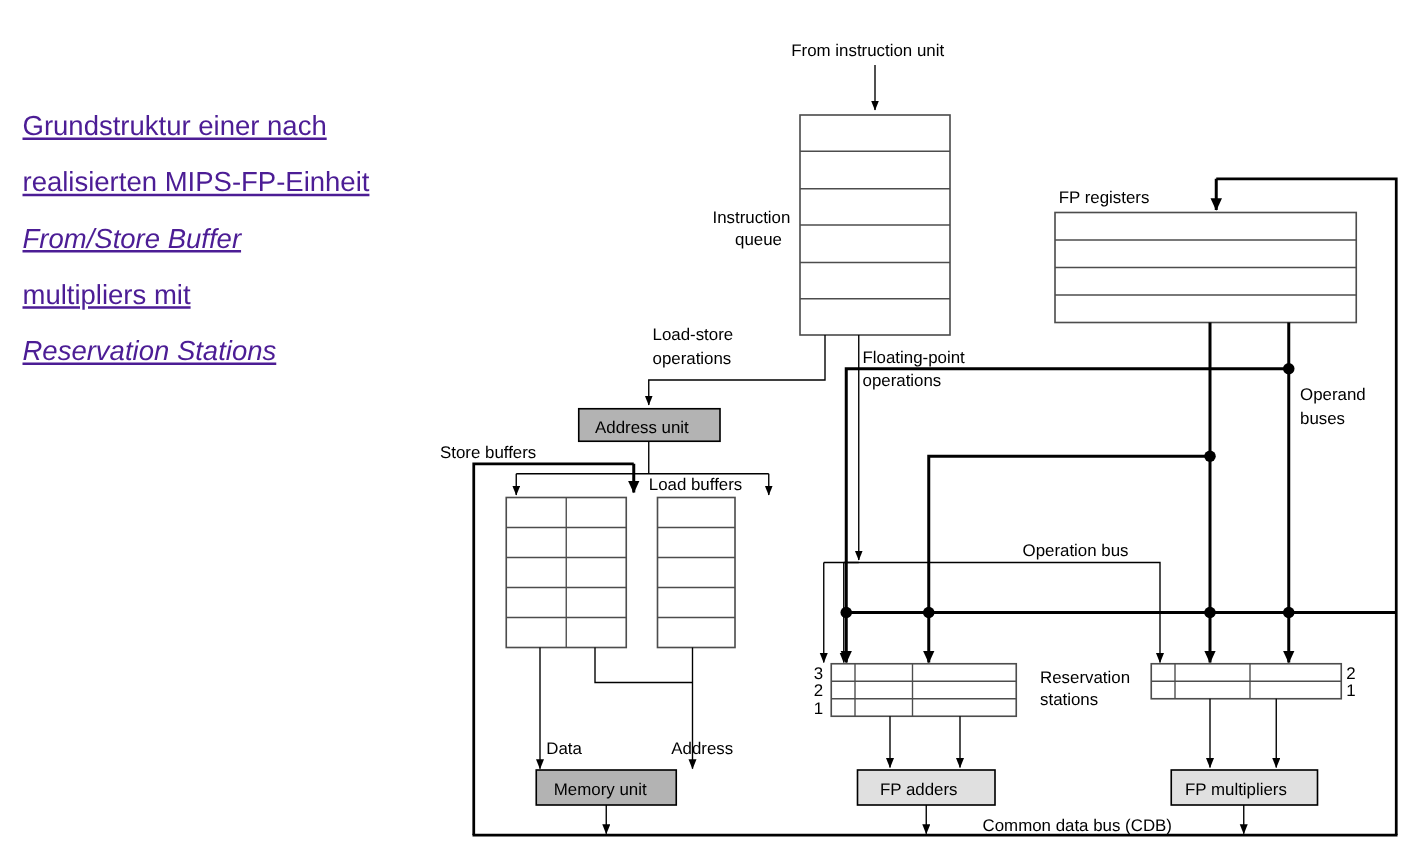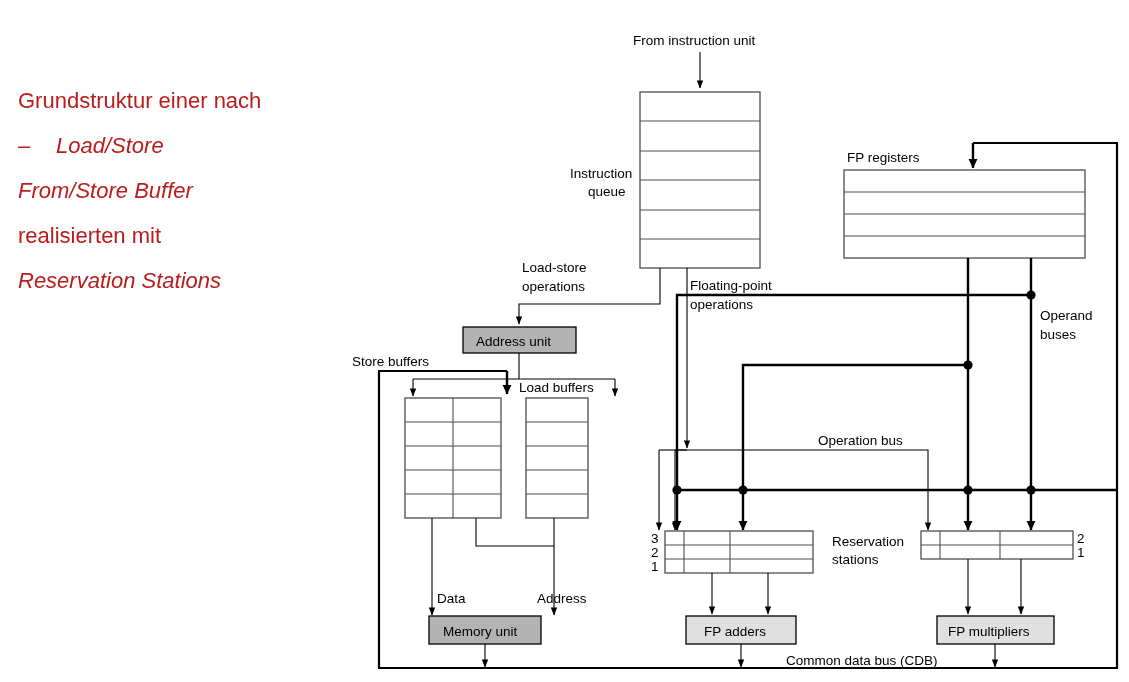--- a/index.html
+++ b/index.html
@@ -13,22 +13,23 @@
   }
   #root{position:relative;width:1129px;height:682px;}
 
   
   .prose{
     position:absolute;
     left:18px; top:78px;
     width:340px;
     font-size:22px;
     line-height:45px;
-    color:#b91c1c;
+    color:#4c1d95;
     white-space:nowrap;
+    text-decoration:underline;
   }
   .prose .ln{display:block;height:45px;}
   .prose .it{font-style:italic;}
   .prose .bullet{display:inline-block;width:38px;}
 
   
   svg#diagram{position:absolute;left:0;top:0;width:1129px;height:682px;}
   svg#diagram text{
     font-family:"Liberation Sans", sans-serif;
     font-size:13.5px;
@@ -43,23 +44,23 @@
   .unitlight{fill:#e0e0e0;stroke:#000;stroke-width:1.3;}
   .dot{fill:#000;}
 </style>
 </head>
 <body>
 
 <div id="root">
 
   <div class="prose">
     <span class="ln"><span>Grundstruktur einer nach</span></span>
-    <span class="ln"><span class="bullet">–</span><span class="it">Load/Store</span></span>
+    <span class="ln"><span>realisierten MIPS-FP-Einheit</span></span>
     <span class="ln"><span class="it">From/Store Buffer</span></span>
-    <span class="ln"><span>realisierten mit</span></span>
+    <span class="ln"><span>multipliers mit</span></span>
     <span class="ln"><span class="it">Reservation Stations</span></span>
   </div>
 
   <svg id="diagram" viewBox="0 0 1129 682">
     <defs>
       <marker id="ah" markerWidth="9" markerHeight="9" refX="7.6" refY="3.2" orient="auto" markerUnits="userSpaceOnUse">
         <path d="M0,0 L8,3.2 L0,6.4 z" fill="#000"></path>
       </marker>
       <marker id="ahT" markerWidth="13" markerHeight="13" refX="9.4" refY="4.6" orient="auto" markerUnits="userSpaceOnUse">
         <path d="M0,0 L10,4.6 L0,9.2 z" fill="#000"></path>

